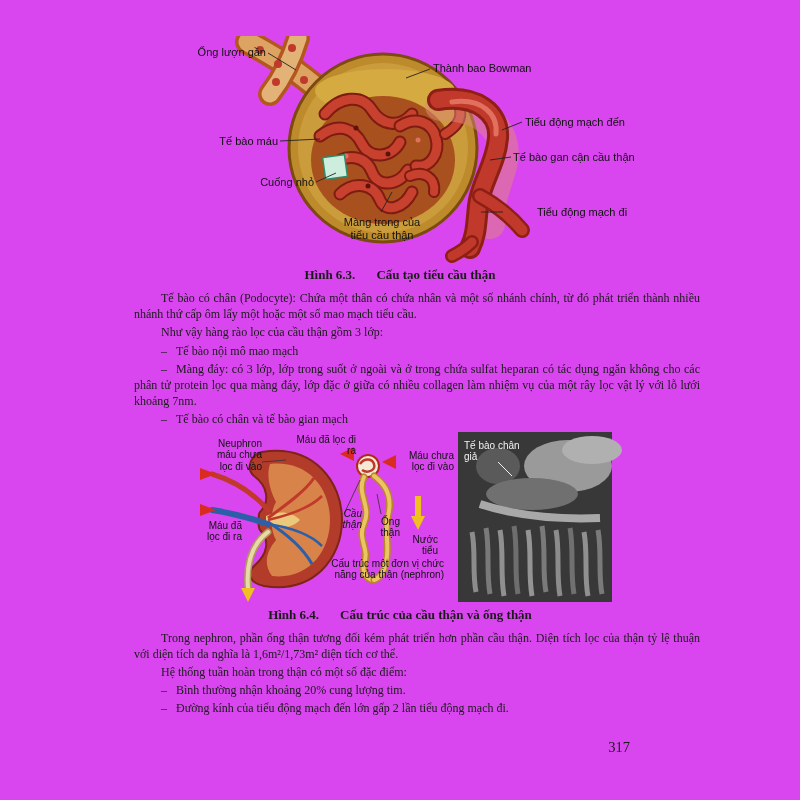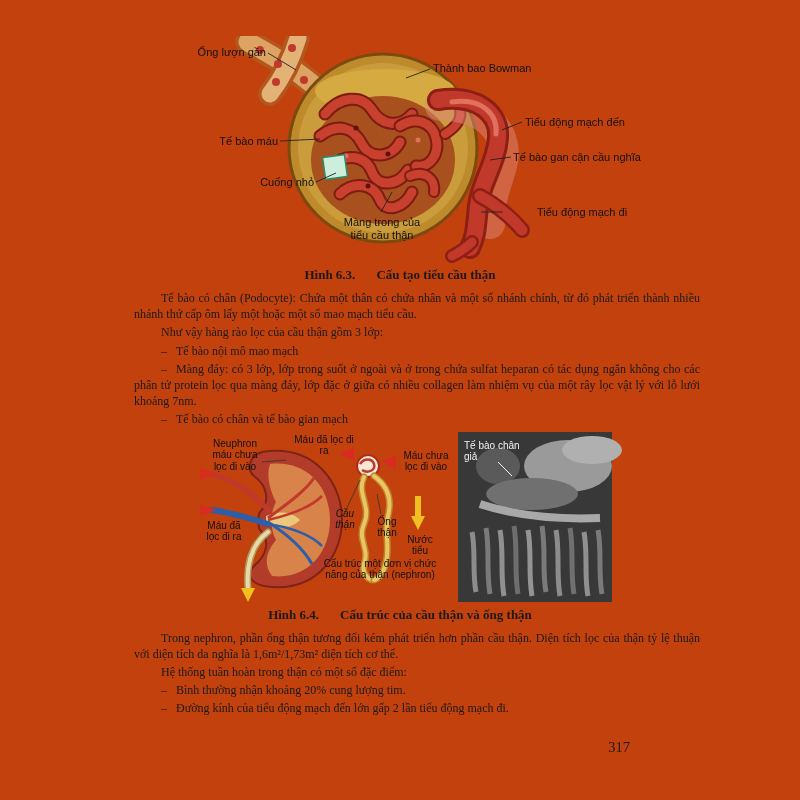--- a/index.html
+++ b/index.html
@@ -1,41 +1,41 @@
 <!DOCTYPE html>
 <html><head>
 <meta charset="utf-8">
 <style>
   * { margin: 0; padding: 0; box-sizing: border-box; }
   html, body { background: #ffffff; }
   .page {
     position: relative;
     width: 800px;
     height: 800px;
-    background: #c2410c;
+    background: #d946ef;
     font-family: "Liberation Serif", serif;
     color: #1a1a1a;
     overflow: hidden;
   }
   .content { position: absolute; left: 100px; top: 36px; width: 600px; }
   .fig { position: relative; }
   .fig63 { height: 228px; }
   .fig64 { height: 172px; margin-top: 4px; }
   .fig svg { position: absolute; left: 0; top: 0; }
   .lbl {
     position: absolute;
     font-family: "Liberation Sans", sans-serif;
     font-size: 11px;
     line-height: 1.15;
     color: #111;
     white-space: nowrap;
   }
   .lbl.wrap { white-space: normal; text-align: center; }
   .lbl.r { text-align: right; }
-  .fig64 .lbl { font-size: 10px; }
+  .fig64 .lbl { font-size: 10px; text-align: right; }
   .lbl.white { color: #f2f2f2; }
   .caption { text-align: center; font-weight: bold; font-size: 13px; margin: 3px 0 7px; }
   .cap-num { margin-right: 21px; }
   .body-p, .body-li {
     font-size: 12px;
     line-height: 1.35;
     text-align: justify;
     text-indent: 27px;
     margin-bottom: 2px;
     margin-left: 34px;
@@ -114,21 +114,21 @@
           <line x1="180" y1="105" x2="220" y2="103"></line>
           <line x1="216" y1="146" x2="236" y2="137"></line>
           <line x1="281" y1="176" x2="292" y2="156"></line>
           <line x1="403" y1="176" x2="381" y2="176"></line>
         </g>
       </svg>
 
       <div class="lbl r" style="left:58px; top:10px; width:108px;">Ống lượn gần</div>
       <div class="lbl" style="left:333px; top:26px;">Thành bao Bowman</div>
       <div class="lbl" style="left:425px; top:80px;">Tiểu động mạch đến</div>
-      <div class="lbl" style="left:413px; top:115px;">Tế bào gan cận cầu nghĩa</div>
+      <div class="lbl" style="left:413px; top:115px;">Tế bào gan cận cầu thận</div>
       <div class="lbl r" style="left:92px; top:99px; width:86px;">Tế bào máu</div>
       <div class="lbl r" style="left:140px; top:140px; width:74px;">Cuống nhỏ</div>
       <div class="lbl wrap" style="left:240px; top:180px; width:84px;">Màng trong của tiểu cầu thận</div>
       <div class="lbl" style="left:405px; top:170px;margin-left:32px;">Tiểu động mạch đi</div>
     </div>
 
     <p class="caption">
       <span class="cap-num">Hình 6.3.</span><span>Cấu tạo tiểu cầu thận</span>
     </p>
 

